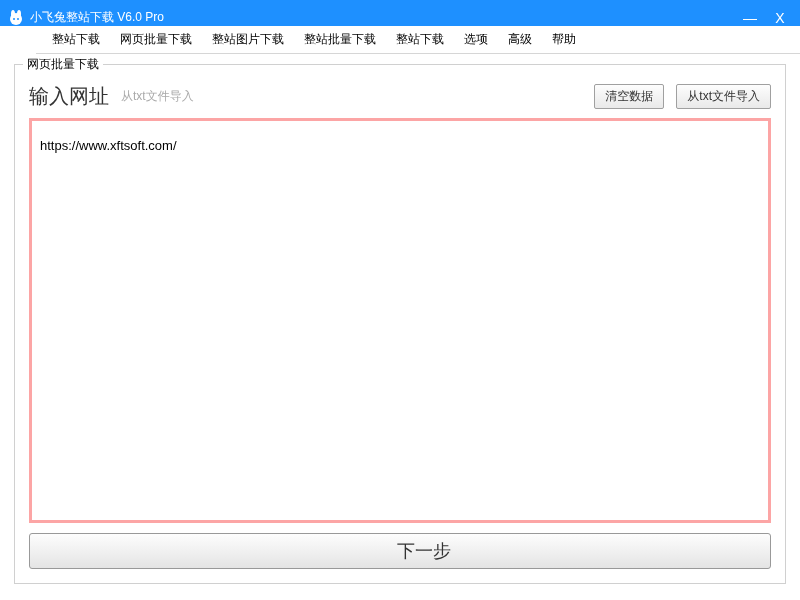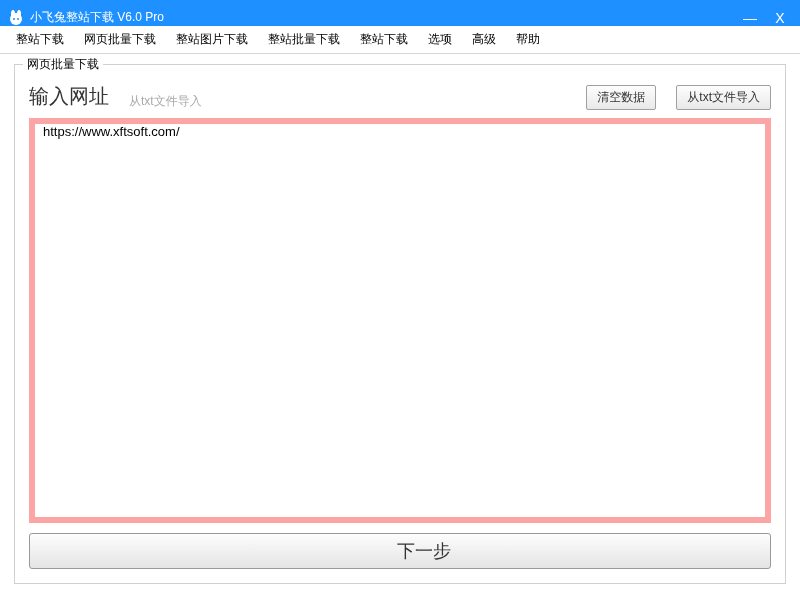--- a/index.html
+++ b/index.html
@@ -23,20 +23,21 @@
     .titlebar-controls { display: flex; gap: 14px; font-size: 14px; font-weight: 400; padding-right: 4px;}
     .titlebar-ctrl { cursor: pointer; width: 16px; text-align: center; }
     
     .menubar {
       height: 28px;
       background: #fff;
       border-bottom: 1px solid #d6d6d6;
       display: flex;
       align-items: stretch;
       padding: 0 6px;
+      margin-left: 36px;
     }
     .menu-item {
       display: flex;
       align-items: center;
       padding: 0 10px;
       font-size: 12px;
       color: #000;
       cursor: pointer;
     }
     
@@ -57,23 +58,23 @@
       top: -9px;
       left: 8px;
       background: #fff;
       padding: 0 4px;
       font-size: 12px;
       color: #000;
     }
     
     .url-header {
       display: flex;
-      align-items: flex-end;
+      align-items: center;
       margin-bottom: 8px;
-      gap: 20px;
+      gap: 12px;
     }
     .url-label {
       font-size: 20px;
       color: #333;
       font-weight: 400;
     }
     .url-hint {
       font-size: 12px;
       color: #aaa;
       flex: 1;
@@ -86,22 +87,22 @@
       font-size: 12px;
       color: #333;
       cursor: pointer;
       font-family: inherit;
     }
     
     .url-textarea {
       flex: 1;
       width: 100%;
       resize: none;
-      border: 6px solid #fca5a5;
-      padding: 0 8px;
+      border: 3px solid #fca5a5;
+      padding: 17px 8px;
       font-size: 13px;
       font-family: "Segoe UI", Arial, sans-serif;
       color: #000;
       overflow-y: scroll;
       overflow-x: scroll;
       white-space: pre;
       outline: none;
     }
     
     .next-btn {

